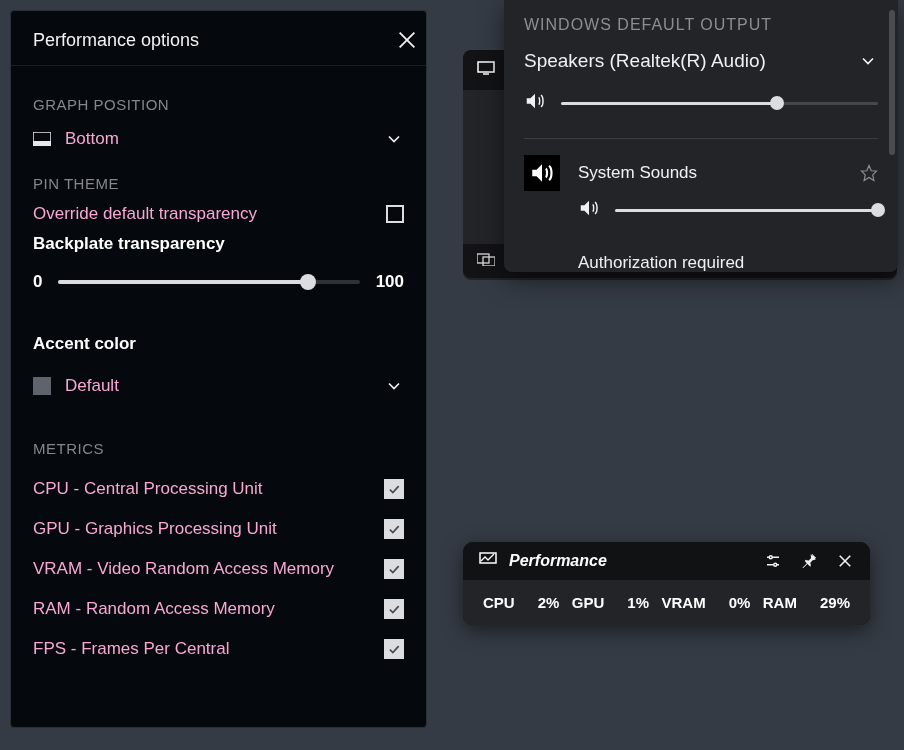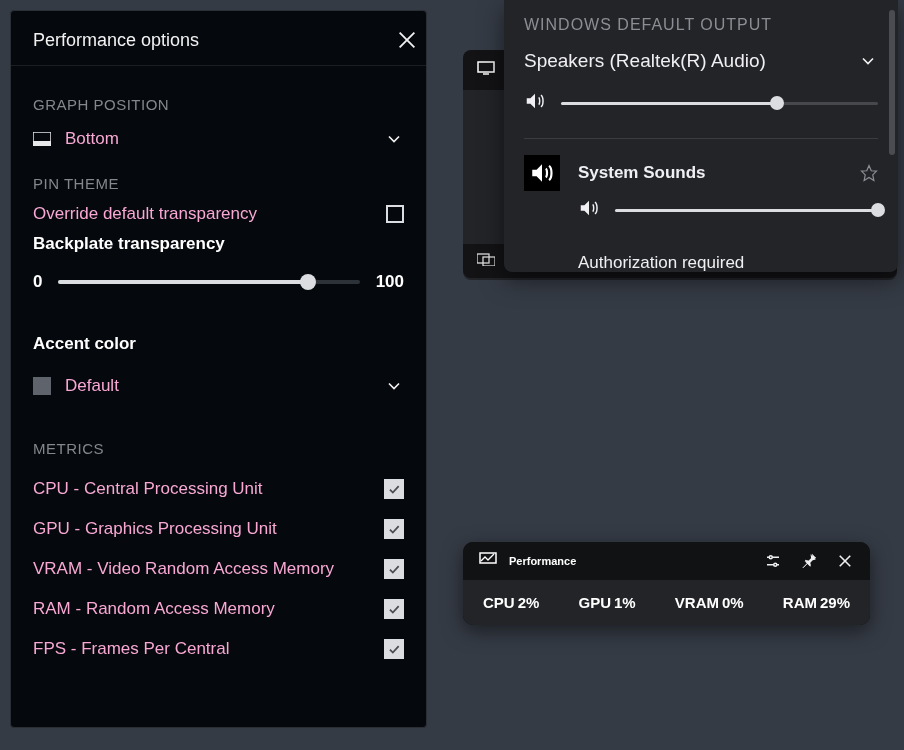--- a/index.html
+++ b/index.html
@@ -104,21 +104,20 @@
 .vol-fill { position: absolute; left: 0; top: 0; height: 100%; background: #dcdde0; border-radius: 2px; }
 .vol-thumb {
   position: absolute; top: 50%; transform: translate(-50%, -50%);
   width: 14px; height: 14px; border-radius: 50%; background: #dcdde0; cursor: pointer;
 }
 .audio-divider { border: none; border-top: 1px solid #3a3c41; margin: 0 0 16px 0; }
 
 .app-sound-row {
   display: flex; align-items: center; justify-content: space-between;
   margin-bottom: 6px;
-  font-weight: bold;
 }
 .app-sound-left { display: flex; align-items: center; gap: 18px; }
 .app-icon-box {
   width: 36px; height: 36px; background: #000; display: flex;
   align-items: center; justify-content: center;
 }
 .app-icon-box svg { width: 26px; height: 26px; }
 .app-sound-name { font-size: 17px; color: #f0f0f2; }
 .star-icon { width: 18px; height: 18px; stroke: #8b8e94; fill: none; cursor: pointer; }
 .app-vol-row { display: flex; align-items: center; gap: 15px; padding-left: 54px; }
@@ -160,28 +159,28 @@
   background: #111214;
   border-radius: 10px;
   overflow: hidden;
   box-shadow: 0 6px 20px rgba(0,0,0,0.5);
 }
 .perf-mini-header {
   display: flex; align-items: center; justify-content: space-between;
   padding: 10px 16px; background: #111214;
 }
 .perf-mini-left { display: flex; align-items: center; gap: 12px; }
-.perf-mini-title { font-size: 11px; font-weight: 600; color: #fff; }
+.perf-mini-title { font-size: 16px; font-weight: 600; color: #fff; font-style: italic; }
 .perf-mini-icons { display: flex; align-items: center; gap: 18px; }
 .perf-mini-icons svg { width: 18px; height: 18px; stroke: #f0f0f2; cursor: pointer; }
 .perf-mini-body {
   display: flex; align-items: center; justify-content: space-between;
   padding: 14px 20px; background: #222428;
 }
-.stat { display: flex; align-items: baseline; gap: 3px; }
+.stat { display: flex; align-items: baseline; gap: 23px; }
 .stat-label { font-size: 15px; font-weight: 700; color: #fff; }
 .stat-val { font-size: 15px; font-weight: 700; color: #fff; }
 
 
 .audio-scroll {
   position:absolute; right:3px; top:10px; width:6px; height:145px;
   background:#4a4c51; border-radius:3px;
 }
 </style>
 </head>

